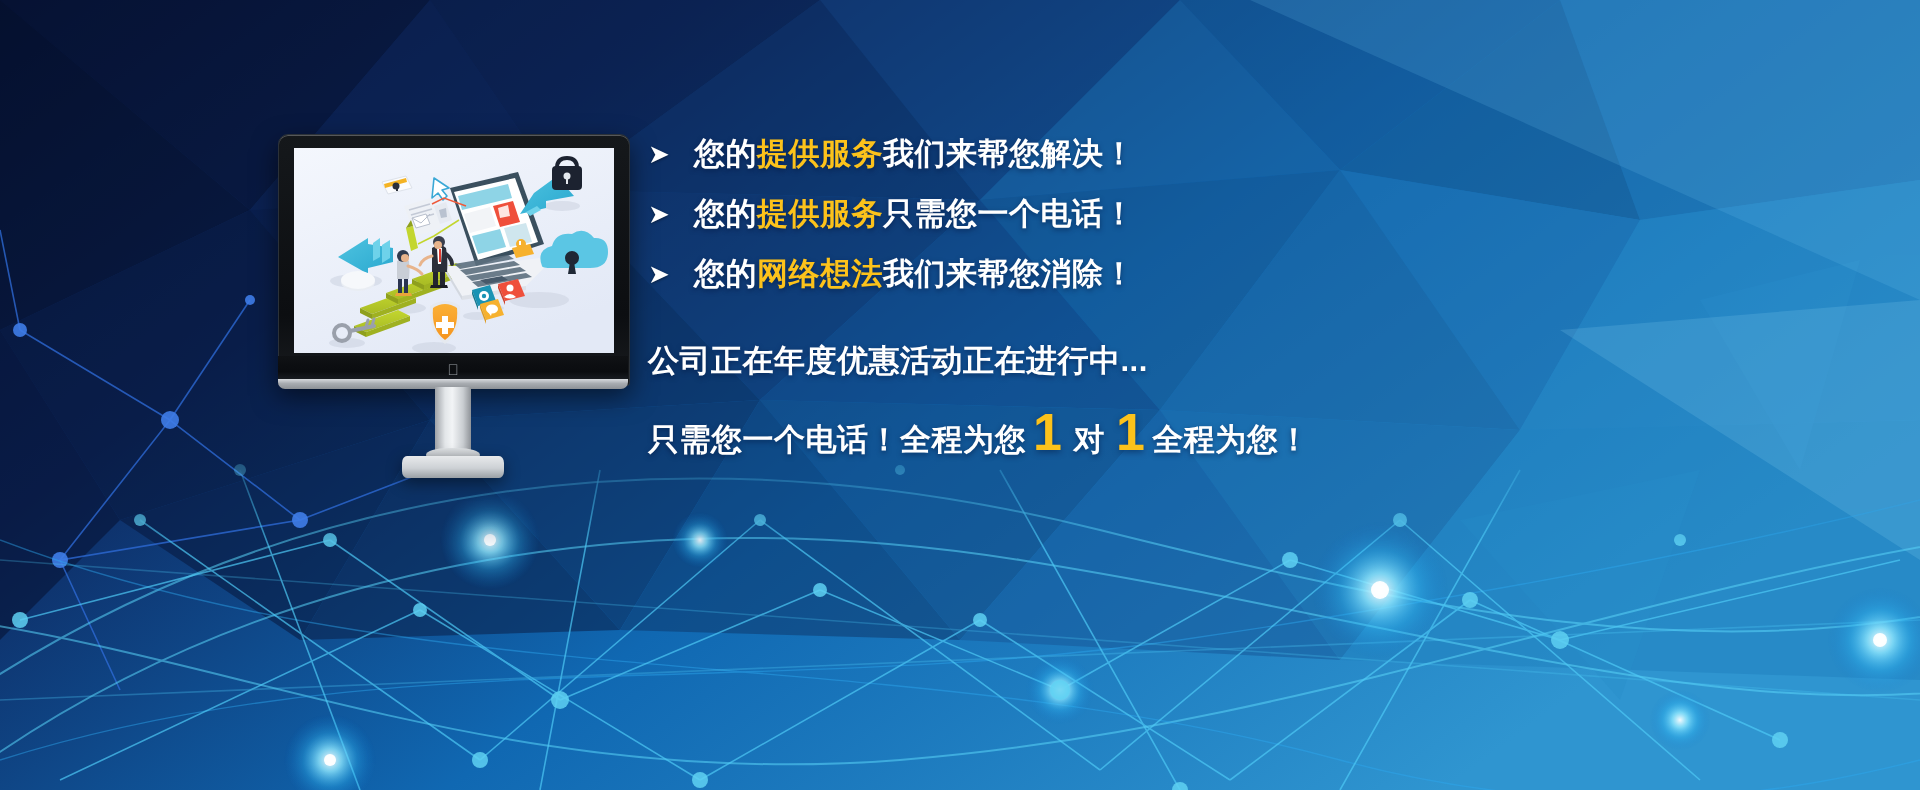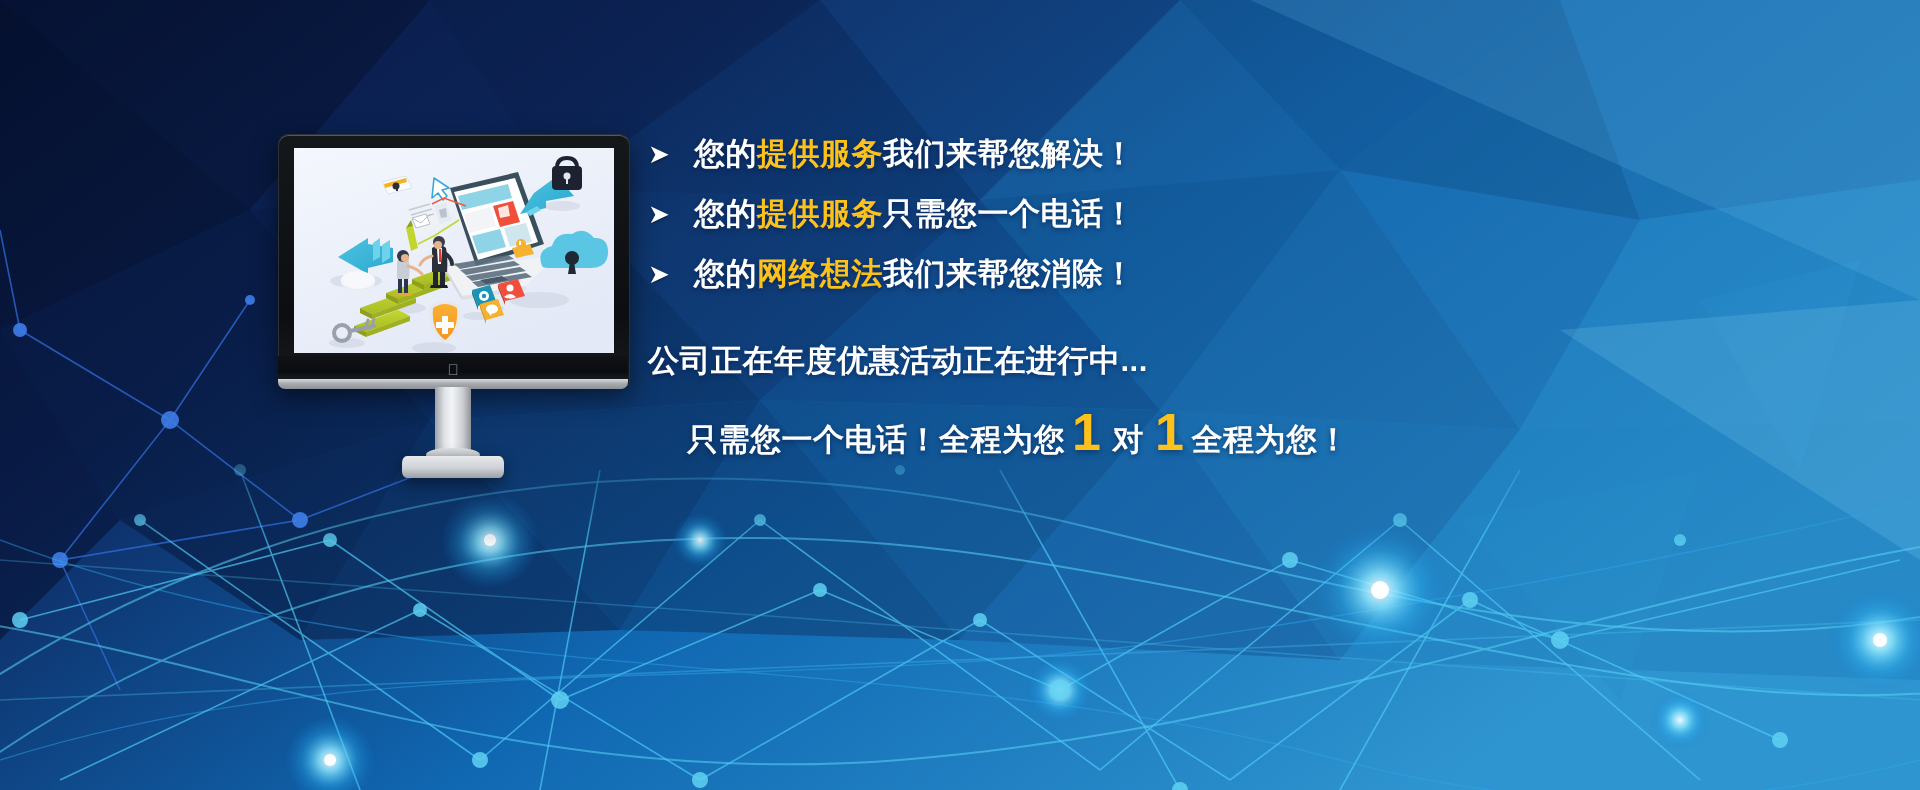--- a/index.html
+++ b/index.html
@@ -60,21 +60,21 @@
   }
   .bullet-text{
     font-size:31px;font-weight:bold;color:#ffffff;letter-spacing:.5px;
     text-shadow:0 2px 5px rgba(0,20,60,.55);white-space:nowrap;
   }
   .hl{color:#fcc21b;}
   .promo{
     margin-top:36px;font-size:31px;font-weight:bold;color:#ffffff;
     letter-spacing:.5px;text-shadow:0 2px 5px rgba(0,20,60,.55);white-space:nowrap;
   }
-  .promo.second{margin-top:30px;display:flex;align-items:baseline;justify-content:center;}
+  .promo.second{margin-top:30px;display:flex;align-items:baseline;}
   .big-one{
     color:#fcc21b;font-size:52px;font-weight:bold;line-height:0.8;
     padding:0 7px;text-shadow:0 2px 6px rgba(0,20,60,.5);
   }
   .dui{padding:0 4px;}
 </style>
 </head>
 <body>
 
 <div class="banner">

